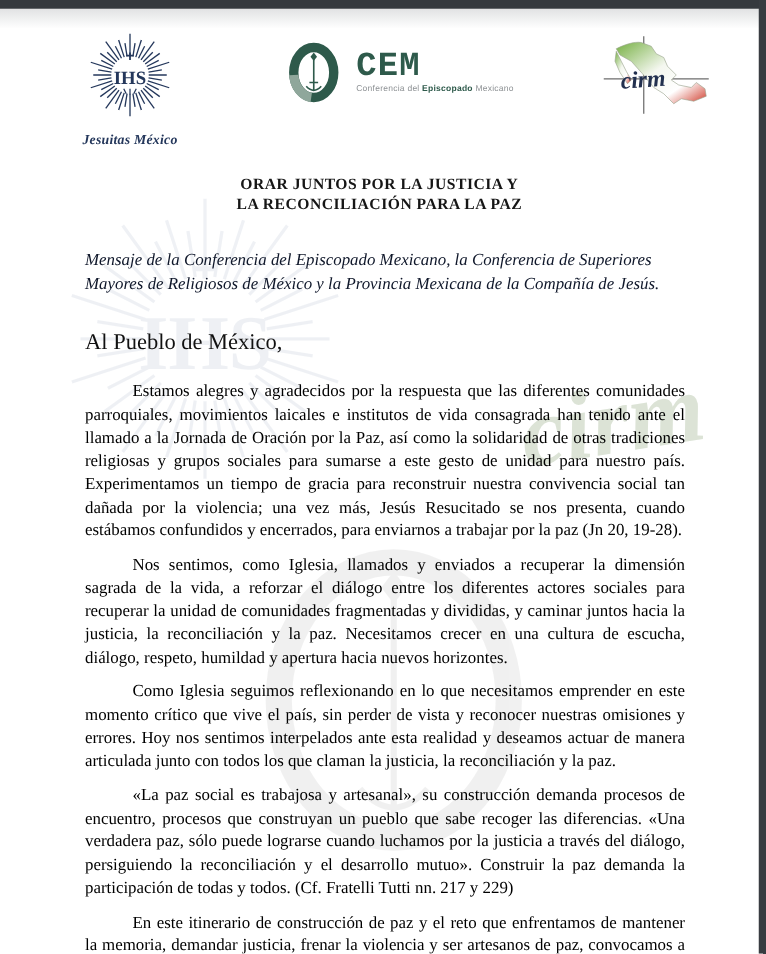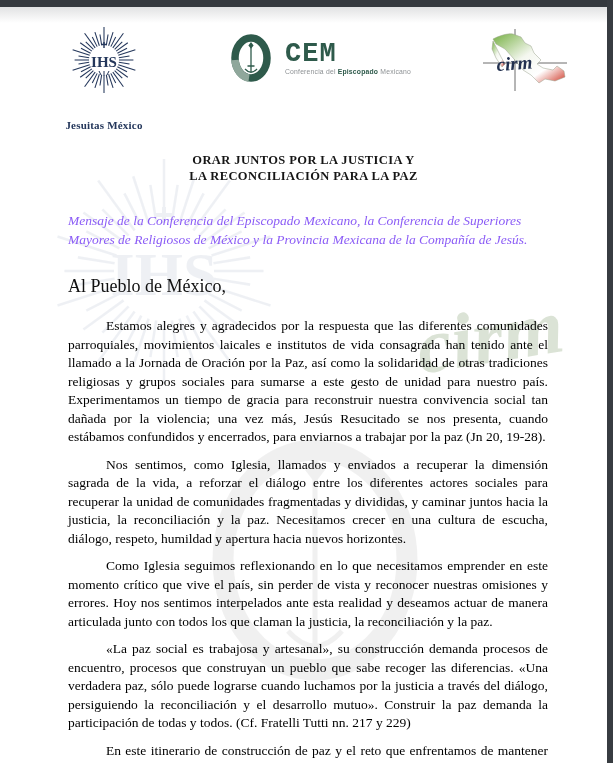--- a/index.html
+++ b/index.html
@@ -20,33 +20,33 @@
   .wm{position:absolute;pointer-events:none;z-index:0;}
   #wm-ihs{left:48px;top:148px;opacity:.075;}
   #wm-ring{left:200px;top:428px;opacity:.065;}
   #wm-cirm{left:408px;top:258px;opacity:.5;transform:rotate(-9deg);}
   #wm-cirm text{fill:#b9c8ae;}
   .content{position:relative;z-index:1;}
 
   
   .logos{display:flex;justify-content:space-between;align-items:flex-start;padding:18px 38px 0 52px;}
   .logo-jesuitas{width:104px;text-align:center;}
-  .jesuitas-label{margin-top:16px;font-weight:bold;font-size:11px;letter-spacing:.2px;color:#24375b;}
+  .jesuitas-label{margin-top:2px;font-weight:bold;font-size:11px;letter-spacing:.2px;color:#24375b;font-style:italic;}
   .logo-cem{display:flex;align-items:center;margin-top:6px;}
   .cem-textblock{margin-left:7px;}
   .cem-acronym{font-family:Liberation Mono, monospace;font-weight:bold;font-size:27px;
     line-height:24px;letter-spacing:1px;color:#2e5a4b;}
   .cem-tagline{font-family:"Liberation Sans",sans-serif;font-size:6.8px;color:#8d9194;margin-top:2px;letter-spacing:.2px;}
   .cem-tagline b{color:#2e5a4b;}
   .logo-cirm{margin-top:2px;}
 
   
   .doc-title{margin:22px 0 0 0;text-align:center;font-size:12.5px;font-weight:bold;
     letter-spacing:.4px;color:#161616;line-height:15.5px;}
-  .intro{margin:27px 59px 0 68px;font-style:italic;font-size:13.5px;line-height:19px;color:#8b5cf6;}
+  .intro{margin:27px 59px 0 68px;font-style:italic;font-size:13.5px;line-height:19px;color:#0f172a;}
   .salutation{margin:27px 59px 0 68px;font-weight:normal;font-size:18px;color:#111;}
   .letter-body{margin:20px 59px 0 68px;}
   .body-par{margin:0 0 9px 0;text-align:justify;text-indent:38px;
     font-size:13.5px;line-height:18.5px;color:#000000;}
   .body-par .it{}
 </style>
 </head>
 <body>
 
 <div class="chrome-top"></div>

